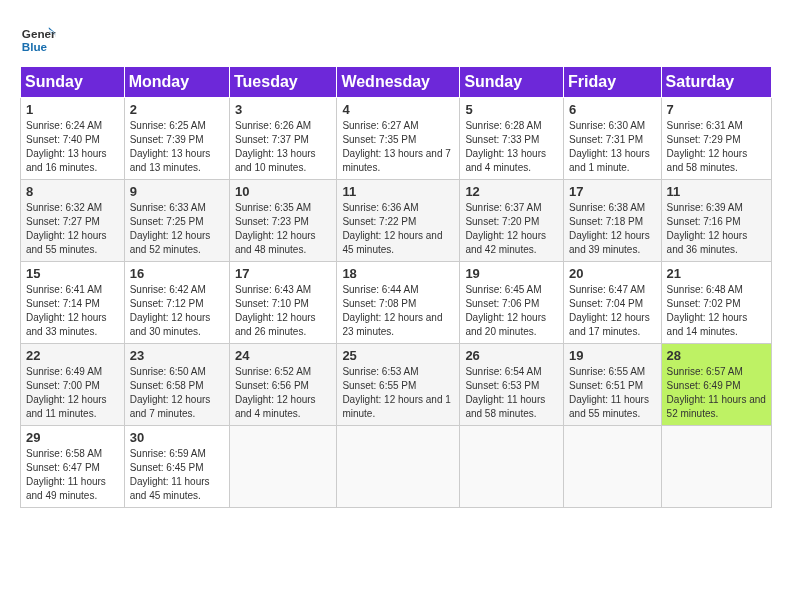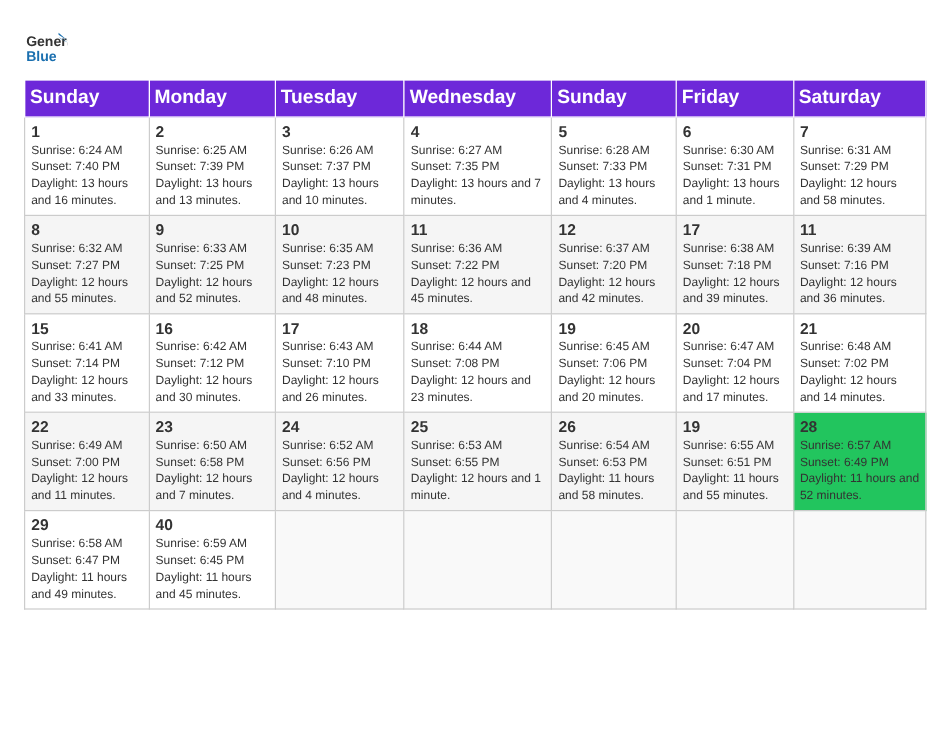--- a/index.html
+++ b/index.html
@@ -216,32 +216,32 @@
           <span class="day-info">Sunrise: 6:53 AM<br>Sunset: 6:55 PM<br>Daylight: 12 hours and 1 minute.</span>
         </td>
         <td style="background: rgb(245, 245, 245);">
           <span class="day-number">26</span>
           <span class="day-info">Sunrise: 6:54 AM<br>Sunset: 6:53 PM<br>Daylight: 11 hours and 58 minutes.</span>
         </td>
         <td style="background: rgb(245, 245, 245);">
           <span class="day-number">19</span>
           <span class="day-info">Sunrise: 6:55 AM<br>Sunset: 6:51 PM<br>Daylight: 11 hours and 55 minutes.</span>
         </td>
-        <td style="background: #22c55e; margin-top: 12px;">
+        <td style="background: #bef264; margin-top: 12px;">
           <span class="day-number">28</span>
           <span class="day-info">Sunrise: 6:57 AM<br>Sunset: 6:49 PM<br>Daylight: 11 hours and 52 minutes.</span>
         </td>
       </tr>
       <tr>
         <td>
           <span class="day-number">29</span>
           <span class="day-info">Sunrise: 6:58 AM<br>Sunset: 6:47 PM<br>Daylight: 11 hours and 49 minutes.</span>
         </td>
         <td>
-          <span class="day-number">40</span>
+          <span class="day-number">30</span>
           <span class="day-info">Sunrise: 6:59 AM<br>Sunset: 6:45 PM<br>Daylight: 11 hours and 45 minutes.</span>
         </td>
         <td class="empty" style="background: rgb(249, 249, 249);"></td>
         <td class="empty" style="background: rgb(249, 249, 249);"></td>
         <td class="empty" style="background: rgb(249, 249, 249);"></td>
         <td class="empty" style="background: rgb(249, 249, 249);"></td>
         <td class="empty" style="background: rgb(249, 249, 249);"></td>
       </tr>
     </tbody>
 </table>

